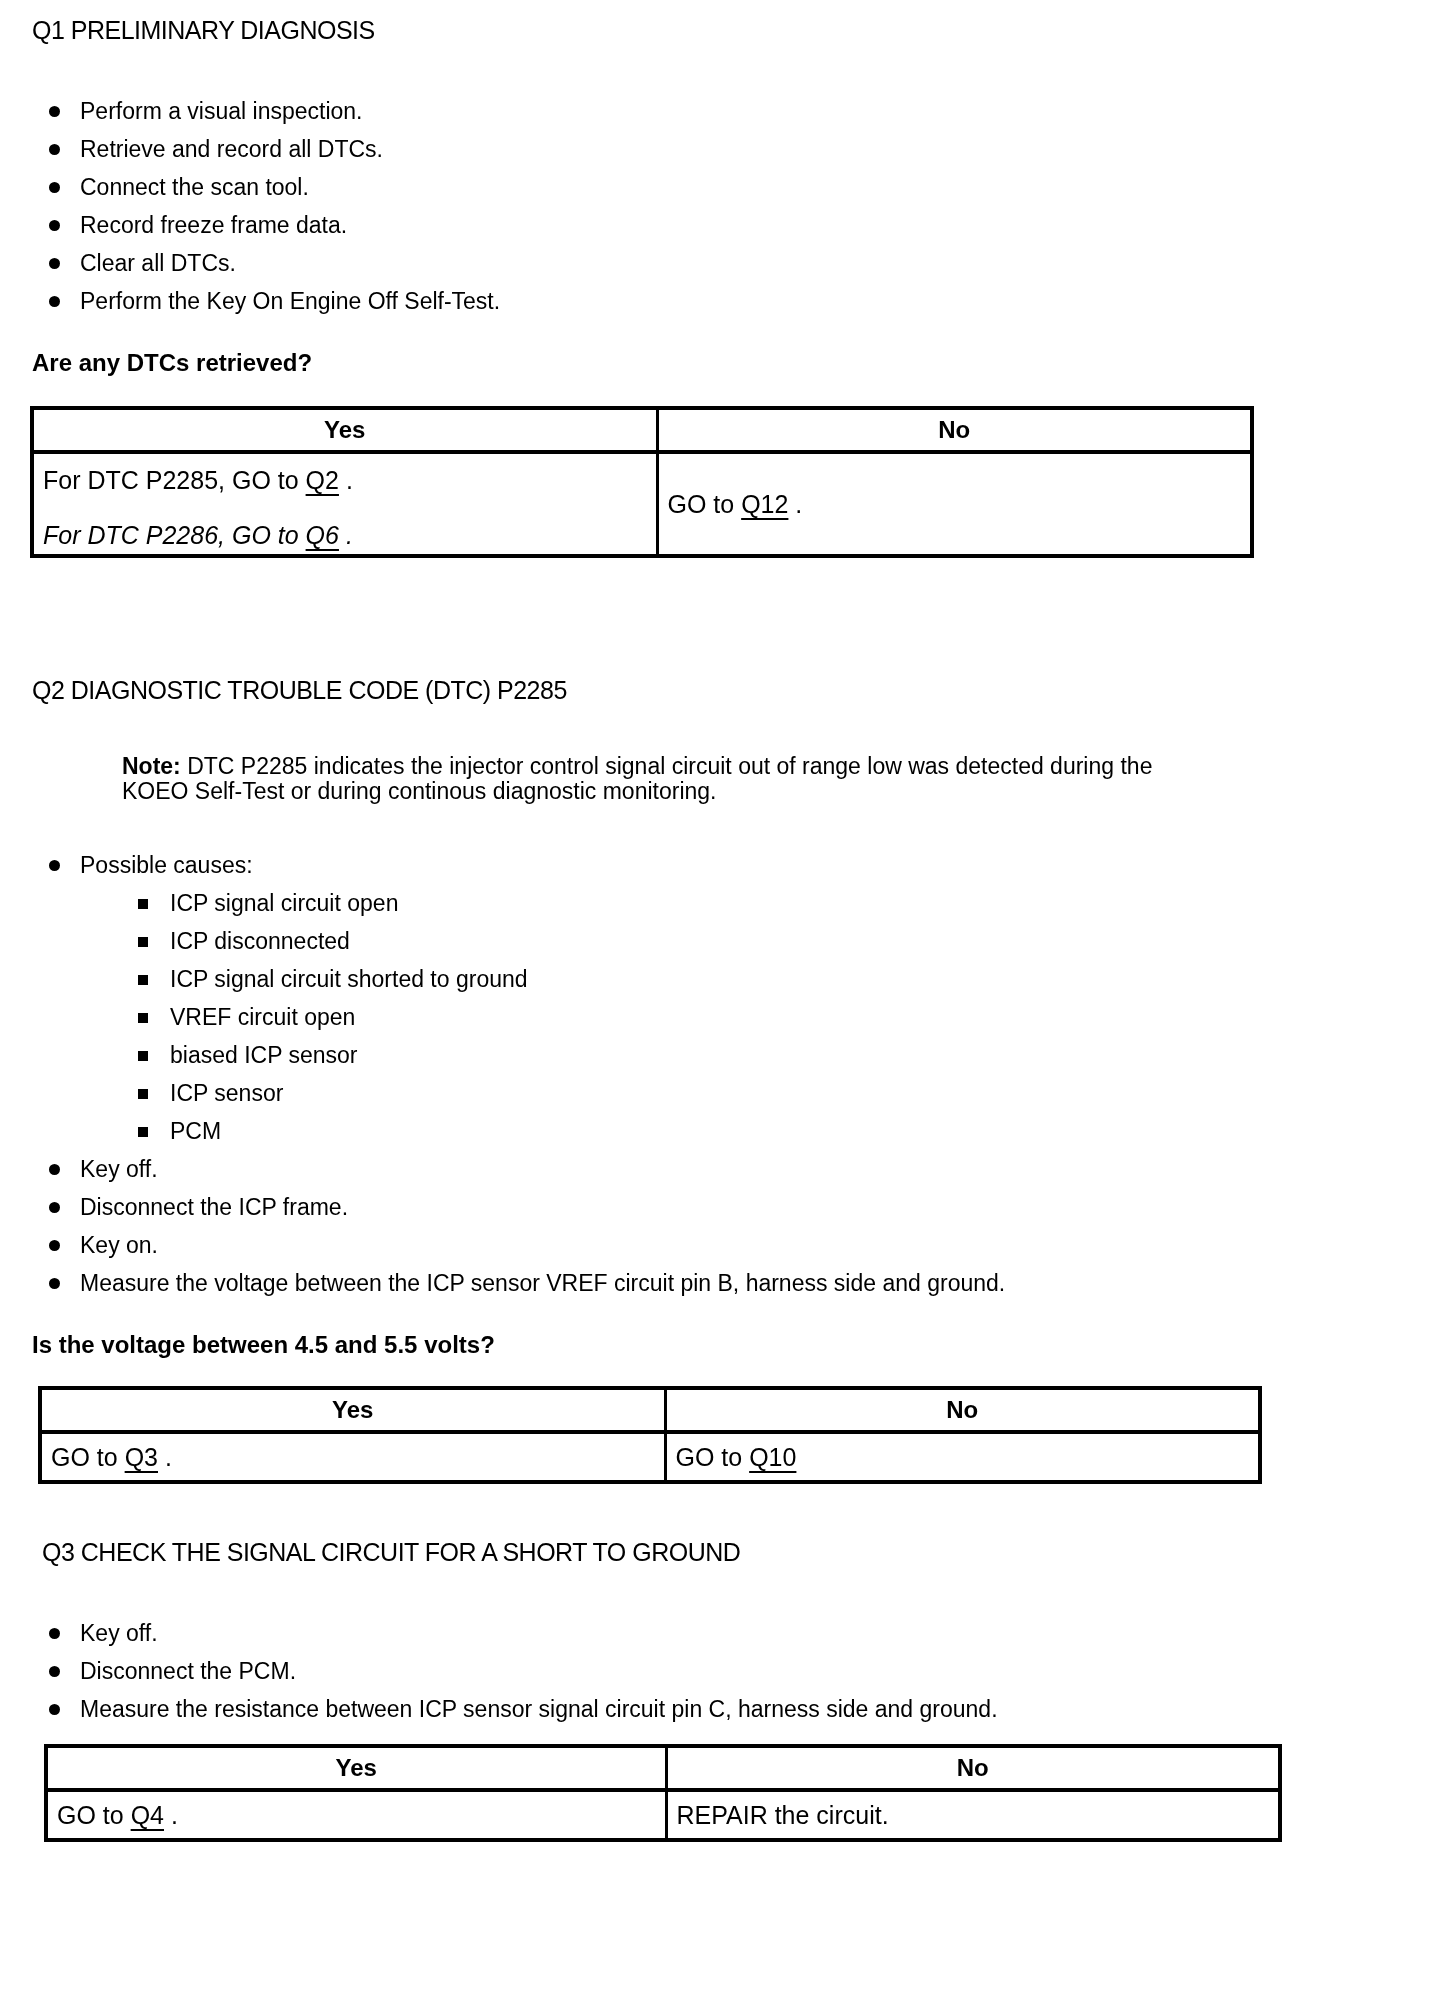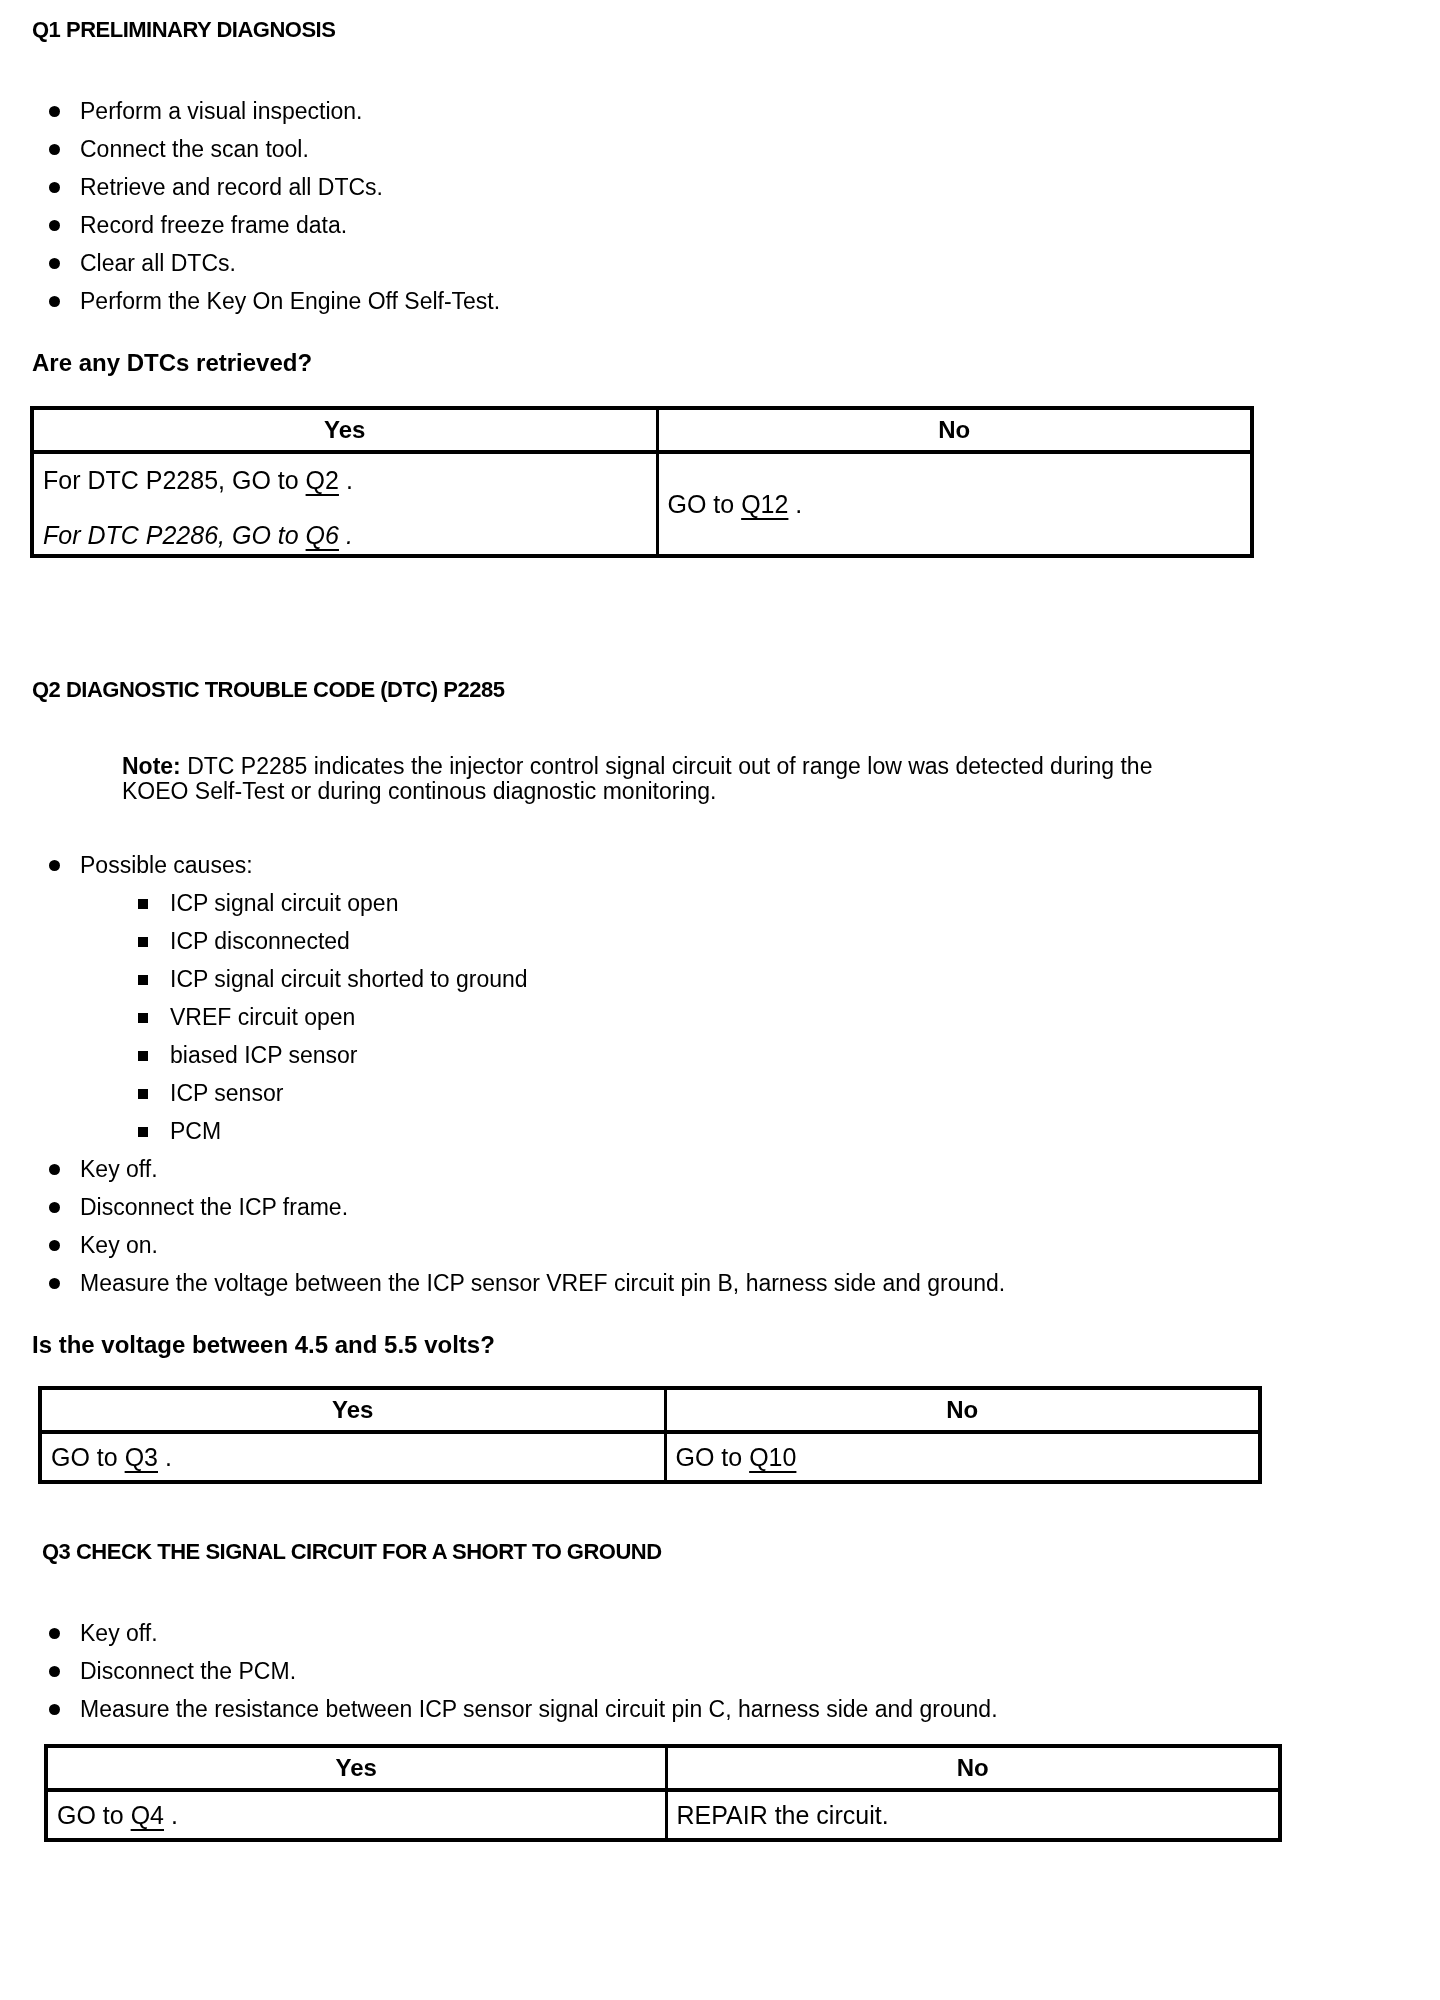--- a/index.html
+++ b/index.html
@@ -5,21 +5,21 @@
   * { margin:0; padding:0; box-sizing:border-box; }
   html,body { background:#ffffff; }
   body {
     width:1440px; height:2000px; overflow:hidden;
     color:#000000;
     font-family:"Liberation Sans","DejaVu Sans",sans-serif;
     font-size:23px;
     -webkit-font-smoothing:antialiased;
   }
   .h1 {
-    font-size:22px; font-weight:bold; letter-spacing:-0.5px;
+    font-size:25px; font-weight:normal; letter-spacing:-0.5px;
     line-height:40px; margin:10px 0 0 32px; white-space:nowrap;
   }
   .hq2 { margin-top:112px; }
   .hq3 { margin-top:48px; margin-left:42px; }
 
   ul.blist { list-style:none; }
   ul.blist.main { margin:42px 0 0 0; padding-left:80px; }
   ul.blist li { position:relative; line-height:38px; white-space:nowrap; }
   .dot {
     position:absolute; left:-31px; top:14px;
@@ -79,22 +79,22 @@
 </style>
 </head>
 <body>
 
 <div>
 
   <h1 class="h1">Q1 PRELIMINARY DIAGNOSIS</h1>
 
   <ul class="blist main">
     <li><span class="dot"></span><span>Perform a visual inspection.</span></li>
+    <li><span class="dot"></span><span>Retrieve and record all DTCs.</span></li>
     <li><span class="dot"></span><span>Connect the scan tool.</span></li>
-    <li><span class="dot"></span><span>Retrieve and record all DTCs.</span></li>
     <li><span class="dot"></span><span>Record freeze frame data.</span></li>
     <li><span class="dot"></span><span>Clear all DTCs.</span></li>
     <li><span class="dot"></span><span>Perform the Key On Engine Off Self-Test.</span></li>
   </ul>
 
   <p class="question">Are any DTCs retrieved?</p>
 
   <table class="decision t1">
     <colgroup>
         <col class="c1">

